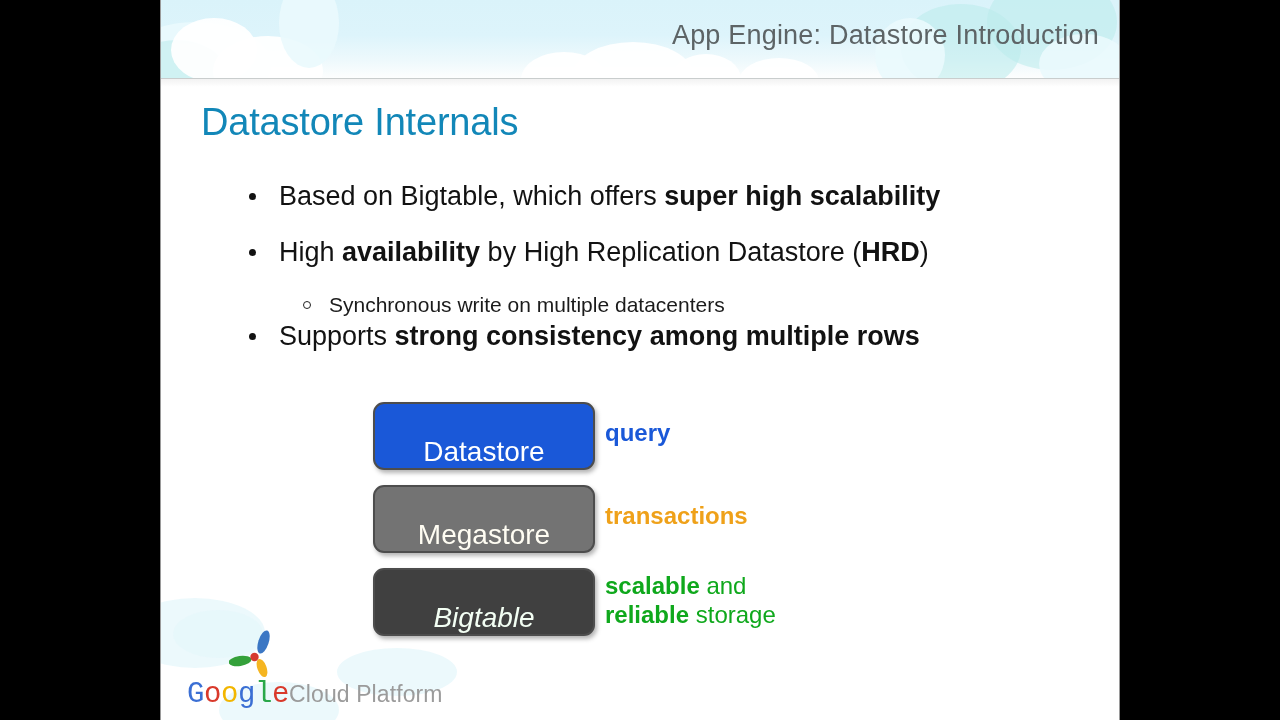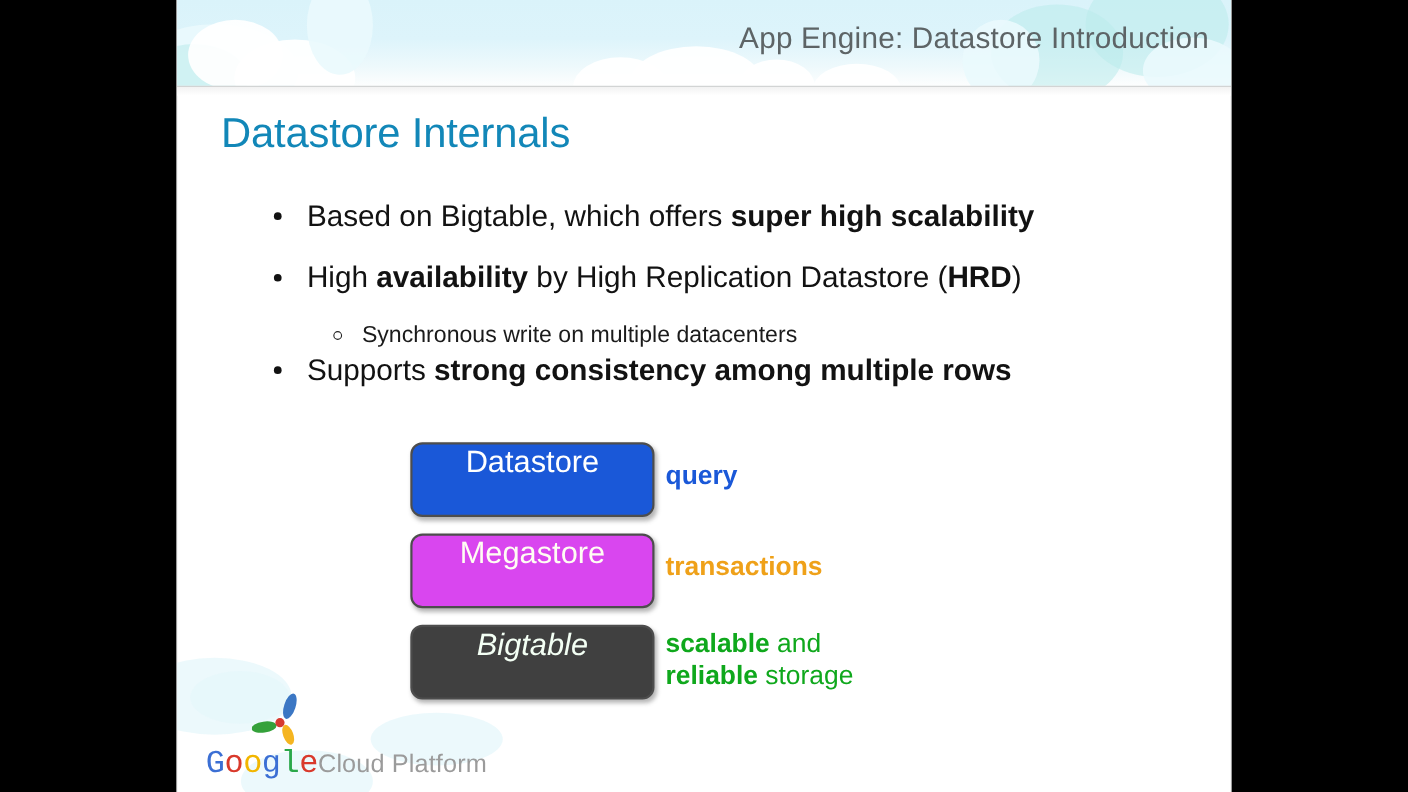--- a/index.html
+++ b/index.html
@@ -122,21 +122,21 @@
     margin-bottom: 3px;
   }
   .box {
     position: absolute;
     left: 0; top: 0;
     width: 222px; height: 68px;
     border: 2px solid #4d4d4d;
     border-radius: 11px;
     box-shadow: 2px 3px 4px rgba(90,90,90,.45);
     display: flex;
-    align-items: flex-start;
+    align-items: flex-end;
     justify-content: center;
     font-size: 28px;
     color: #ffffff;
   }
   .box.blue   { background: #1a58d8; }
   .box.orange { background: #efa119; color:#fffdf3; }
   .box.green  { background: #0fa81c; color:#f3fff4; }
 
   .caption {
     position: absolute;
@@ -219,21 +219,21 @@
       </div>
 
     <div class="stack" id="stack-host">
         <div class="stack-row">
           <div class="box blue" style="background: rgb(26, 88, 216);">
             <span>Datastore</span>
           </div>
           <div class="caption blue" style="color: rgb(26, 88, 216);"><b>query</b></div>
         </div>
         <div class="stack-row">
-          <div class="box orange" style="background: #d946ef;">
+          <div class="box orange" style="background: #737373;">
             <span>Megastore</span>
           </div>
           <div class="caption orange" style="color: rgb(239, 161, 25);"><b>transactions</b></div>
         </div>
         <div class="stack-row">
           <div class="box green" style="background: #404040; font-style: italic;">
             <span>Bigtable</span>
           </div>
           <div class="caption green" style="color: rgb(15, 168, 28);"><b>scalable</b><span> and</span><br><b>reliable</b><span> storage</span></div>
         </div>

